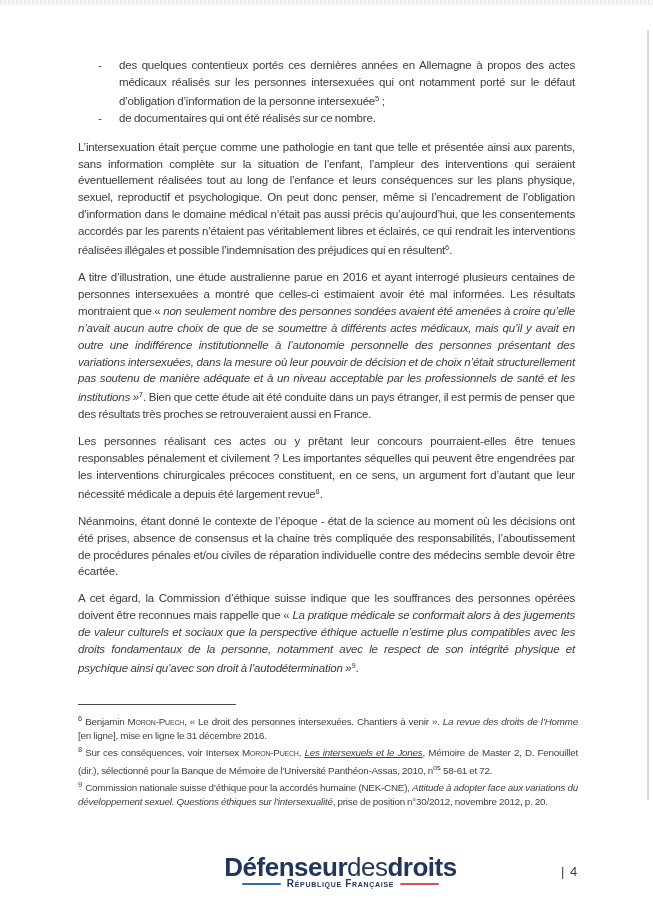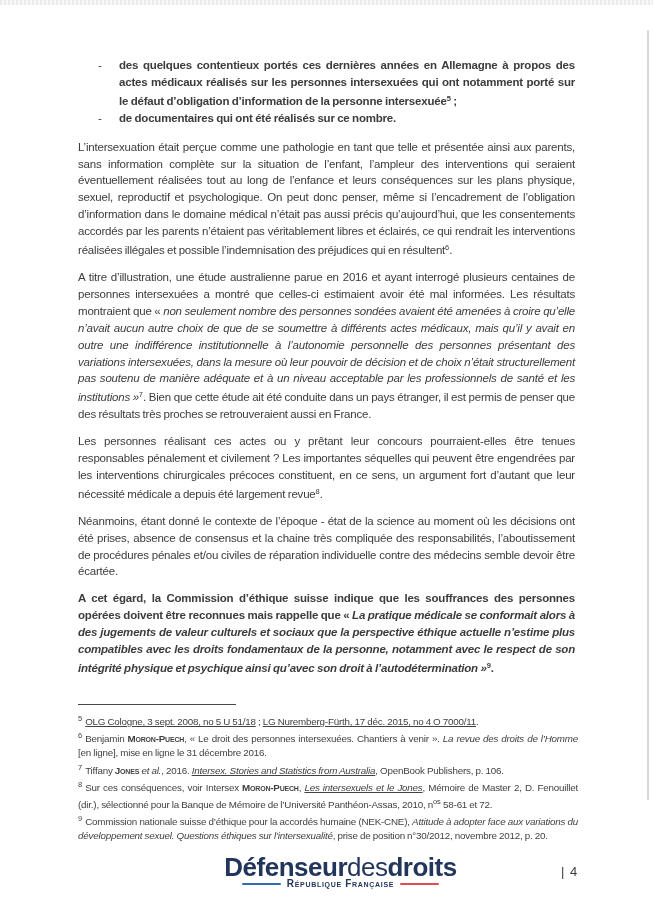--- a/index.html
+++ b/index.html
@@ -16,27 +16,27 @@
     position:absolute;top:30px;right:4px;width:2px;height:770px;background:#d9d9d9;
   }
   .content{
     position:absolute;left:78px;top:57px;width:497px;
     font-size:11.5px;line-height:16.9px;letter-spacing:-0.2px;word-spacing:-0.5px;
     text-align:justify;color:#3c3c3c;
   }
   .bullet-list{margin:0 0 12px 0;}
   .bullet-item{display:flex;}
   .bullet-marker{flex:none;width:41px;padding-left:20px;box-sizing:border-box;}
-  .bullet-text{flex:1;text-align:justify;font-weight:bold;}
+  .bullet-text{flex:1;text-align:justify;}
   .para{margin:0 0 10px 0;}
-  .para:last-child{margin-bottom:16px;font-weight:bold;}
+  .para:last-child{margin-bottom:16px;}
   .sup{font-size:7.5px;vertical-align:4px;letter-spacing:0;word-spacing:0;}
   .it{font-style:italic;}
   .un{text-decoration:underline;}
-  .sc{font-variant:small-caps;font-weight:bold;}
+  .sc{font-variant:small-caps;}
   .footnote-area{
     position:absolute;left:78px;top:704px;width:500px;
     font-size:9.8px;line-height:14.2px;letter-spacing:-0.2px;word-spacing:-0.3px;
     text-align:justify;color:#424242;
   }
   .fn-sep{width:158px;border-top:1.3px solid #474747;margin:0 0 7px 0;}
   .footnote{margin:0;}
   .fn-mark{margin-right:3px;}
   .footer-logo{
     position:absolute;left:0;top:857px;width:653px;
@@ -82,27 +82,21 @@
     <p class="para"><span>L’intersexuation était perçue comme une pathologie en tant que telle et présentée ainsi aux parents, sans information complète sur la situation de l’enfant, l’ampleur des interventions qui seraient éventuellement réalisées tout au long de l’enfance et leurs conséquences sur les plans physique, sexuel, reproductif et psychologique. On peut donc penser, même si l’encadrement de l’obligation d’information dans le domaine médical n’était pas aussi précis qu’aujourd’hui, que les consentements accordés par les parents n’étaient pas véritablement libres et éclairés, ce qui rendrait les interventions réalisées illégales et possible l’indemnisation des préjudices qui en résultent</span><span class="sup">6</span><span>.</span></p>
     <p class="para"><span>A titre d’illustration, une étude australienne parue en 2016 et ayant interrogé plusieurs centaines de personnes intersexuées a montré que celles-ci estimaient avoir été mal informées. Les résultats montraient que « </span><span class="it">non seulement nombre des personnes sondées avaient été amenées à croire qu’elle n’avait aucun autre choix de que de se soumettre à différents actes médicaux, mais qu’il y avait en outre une indifférence institutionnelle à l’autonomie personnelle des personnes présentant des variations intersexuées, dans la mesure où leur pouvoir de décision et de choix n’était structurellement pas soutenu de manière adéquate et à un niveau acceptable par les professionnels de santé et les institutions »</span><span class="sup">7</span><span>. Bien que cette étude ait été conduite dans un pays étranger, il est permis de penser que des résultats très proches se retrouveraient aussi en France.</span></p>
     <p class="para"><span>Les personnes réalisant ces actes ou y prêtant leur concours pourraient-elles être tenues responsables pénalement et civilement ? Les importantes séquelles qui peuvent être engendrées par les interventions chirurgicales précoces constituent, en ce sens, un argument fort d’autant que leur nécessité médicale a depuis été largement revue</span><span class="sup">8</span><span>.</span></p>
     <p class="para"><span>Néanmoins, étant donné le contexte de l’époque - état de la science au moment où les décisions ont été prises, absence de consensus et la chaine très compliquée des responsabilités, l’aboutissement de procédures pénales et/ou civiles de réparation individuelle contre des médecins semble devoir être écartée.</span></p>
     <p class="para"><span>A cet égard, la Commission d’éthique suisse indique que les souffrances des personnes opérées doivent être reconnues mais rappelle que « </span><span class="it">La pratique médicale se conformait alors à des jugements de valeur culturels et sociaux que la perspective éthique actuelle n’estime plus compatibles avec les droits fondamentaux de la personne, notamment avec le respect de son intégrité physique et psychique ainsi qu’avec son droit à l’autodétermination »</span><span class="sup">9</span><span>.</span></p>
   </div>
 
   <div class="footnote-area">
     <div class="fn-sep"></div>
     <div class="footnote">
-      <span class="sup fn-mark">5</span><span><span class="un">OLG Cologne, 3 sept. 2008, no 5 U 51/18</span><span> ; </span><span class="un">LG Nuremberg-Fürth, 17 déc. 2015, no 4 O 7000/11</span><span>.</span></span>
-    </div>
-    <div class="footnote">
       <span class="sup fn-mark">6</span><span><span>Benjamin </span><span class="sc">Moron-Puech</span><span>, « Le droit des personnes intersexuées. Chantiers à venir ». </span><span class="it">La revue des droits de l’Homme</span><span> [en ligne], mise en ligne le 31 décembre 2016.</span></span>
-    </div>
-    <div class="footnote">
-      <span class="sup fn-mark">7</span><span><span>Tiffany </span><span class="sc">Jones</span><span> </span><span class="it">et al.</span><span>, 2016. </span><span class="it un">Intersex. Stories and Statistics from Australia</span><span>, OpenBook Publishers, p. 106.</span></span>
     </div>
     <div class="footnote">
       <span class="sup fn-mark">8</span><span><span>Sur ces conséquences, voir Intersex </span><span class="sc">Moron-Puech</span><span>, </span><span class="it un">Les intersexuels et le Jones</span><span>, Mémoire de Master 2, D. Fenouillet (dir.), sélectionné pour la Banque de Mémoire de l’Université Panthéon-Assas, 2010, n</span><span class="sup">os</span><span> 58-61 et 72.</span></span>
     </div>
     <div class="footnote">
       <span class="sup fn-mark">9</span><span><span>Commission nationale suisse d’éthique pour la accordés humaine (NEK-CNE), </span><span class="it">Attitude à adopter face aux variations du développement sexuel. Questions éthiques sur l’intersexualité</span><span>, prise de position n°30/2012, novembre 2012, p. 20.</span></span>
     </div>
   </div>
 
   <div class="footer-logo">

